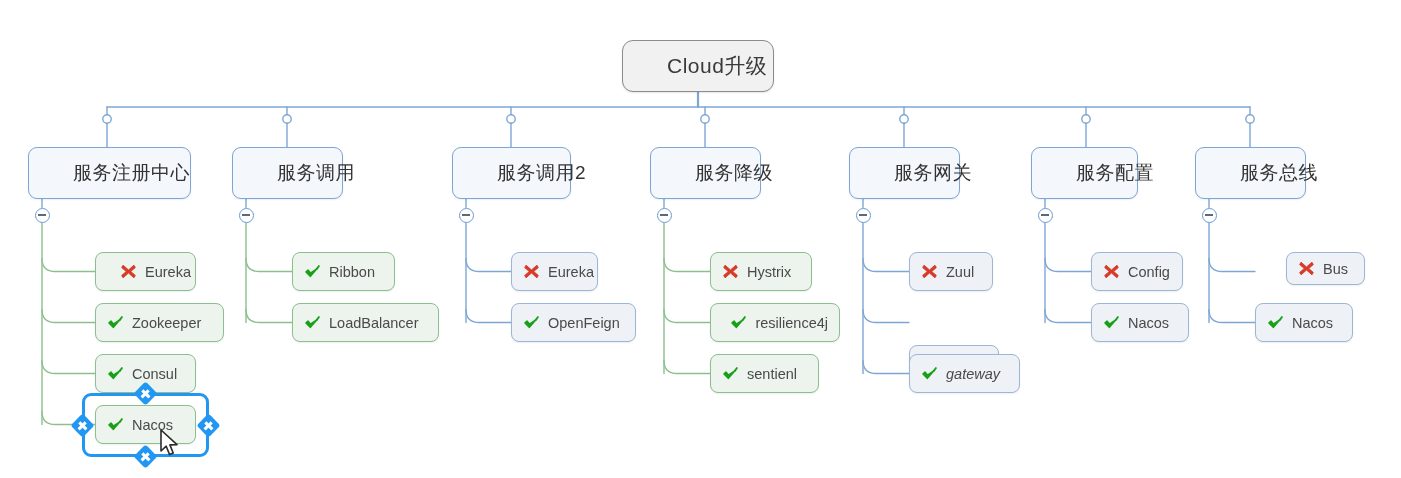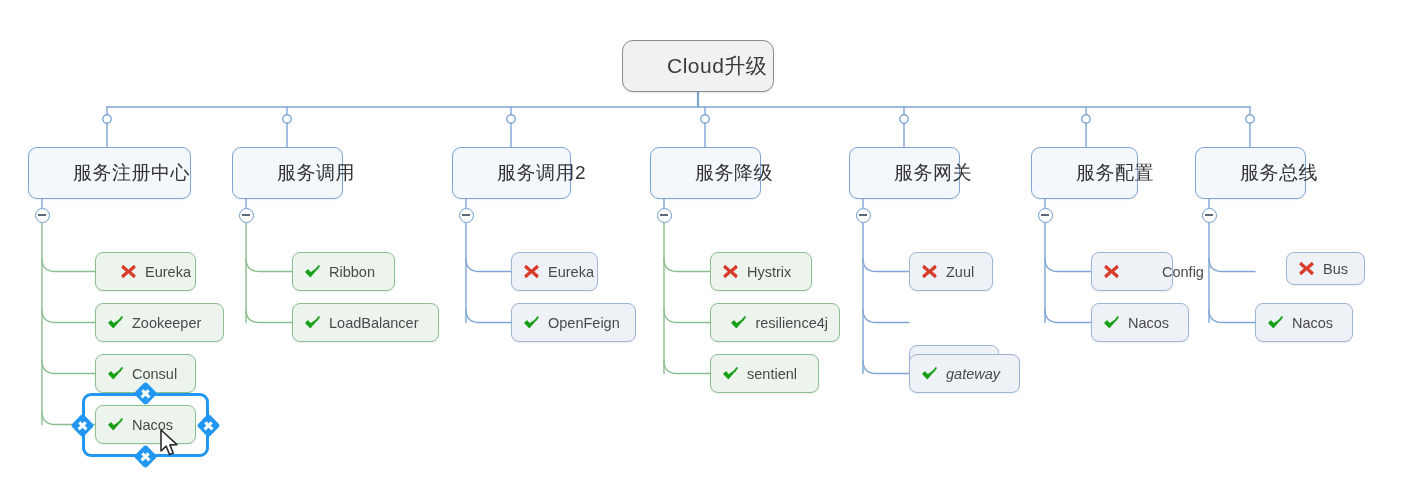--- a/index.html
+++ b/index.html
@@ -291,21 +291,21 @@
       <div class="node leaf blue" style="left: 909px; top: 354px; width: 111px; height: 39px; font-style: italic;">
         <svg class="ico" viewBox="0 0 20 20">
           <path d="M2.5 10.4 L7.4 15.6 L17.6 3.6 L15.2 7.2 L7.6 12.2 L4.8 8.6 Z" fill="#18a018" stroke="#18a018" stroke-width="2.1" stroke-linejoin="round"></path>
         </svg>
         <span class="leaf-label">gateway</span>
       </div>
       <div class="node branch" style="left: 1031px; top: 147px; width: 107px; height: 52px;">
         <span>服务配置</span>
       </div>
       <div class="collapse" style="left: 1037.5px; top: 207.5px;"></div>
-      <div class="node leaf blue" style="left: 1091px; top: 252px; width: 82px; height: 39px; gap: 34px;">
+      <div class="node leaf blue" style="left: 1091px; top: 252px; width: 92px; height: 39px;">
         <svg class="ico" viewBox="0 0 20 20">
           <path d="M3.6 2.6 L10 8.2 L16.4 2.6 L18 5.4 L12.6 10 L18 14.6 L16.4 17.4 L10 11.8 L3.6 17.4 L2 14.6 L7.4 10 L2 5.4 Z" fill="#d73a28" stroke="#d73a28" stroke-width="1.1" stroke-linejoin="round"></path>
         </svg>
         <span class="leaf-label">Config</span>
       </div>
       <div class="node leaf blue" style="left: 1091px; top: 303px; width: 98px; height: 39px;">
         <svg class="ico" viewBox="0 0 20 20">
           <path d="M2.5 10.4 L7.4 15.6 L17.6 3.6 L15.2 7.2 L7.6 12.2 L4.8 8.6 Z" fill="#18a018" stroke="#18a018" stroke-width="2.1" stroke-linejoin="round"></path>
         </svg>
         <span class="leaf-label">Nacos</span>

